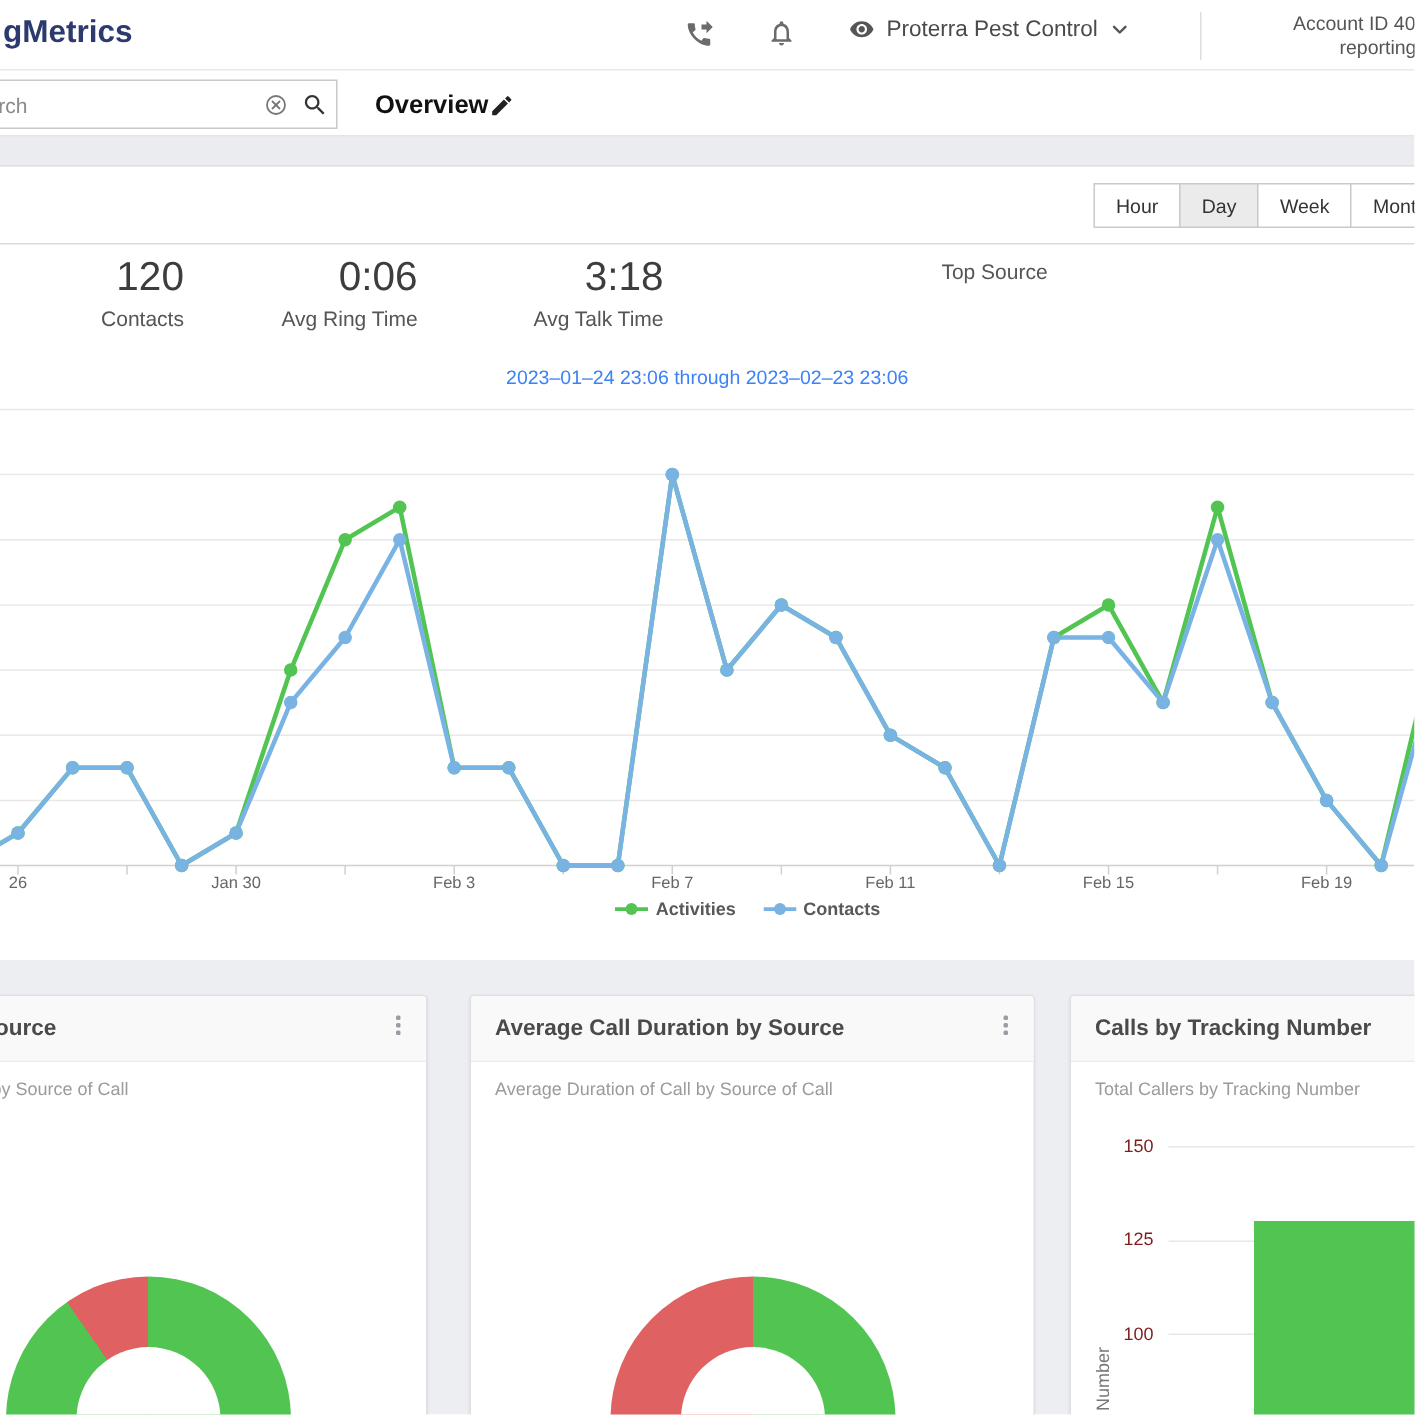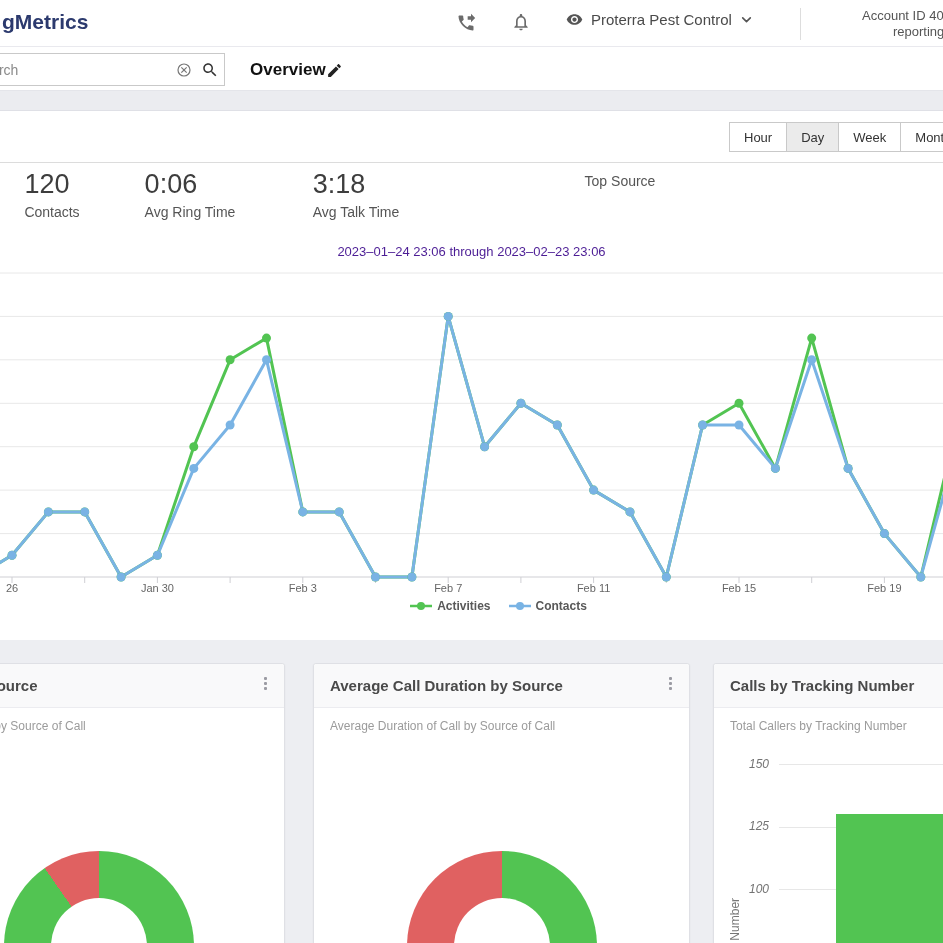--- a/index.html
+++ b/index.html
@@ -23,41 +23,41 @@
   .title-wrap { position:absolute; left:250px; top:60px; display:flex; align-items:center; }
   .page-title { font-size:17px; font-weight:bold; color:#111; }
   .gray-band { position:absolute; top:90px; left:0; width:100%; height:21px; background:#ebecf0; border-top:1px solid #e4e5ea; border-bottom:1px solid #dfe0e6; }
 
   
   .main-panel { position:absolute; top:112px; left:0; width:100%; height:528px; background:#fff; }
   .range-group { position:absolute; left:730px; top:10px; display:flex; }
   .range-btn { height:30px; padding:0 14px; font-size:13px; color:#333; background:#fff; border:1px solid #c9c9c9; margin-left:-1px; cursor:pointer; font-family:"Liberation Sans",sans-serif; white-space:nowrap; }
   .range-btn.active { background:#ebebeb; }
   .stats-divider { position:absolute; top:50px; left:0; right:0; border-top:1px solid #dcdcdc; }
-  .stat { position:absolute; top:57px; transform:translateX(-50%); text-align:left; white-space:nowrap; }
+  .stat { position:absolute; top:57px; transform:translateX(-50%); text-align:right; white-space:nowrap;margin-left:43px; }
   .stat-value { font-size:27px; color:#3d3d3d; }
   .stat-label { font-size:14px; color:#555; margin-top:4px; }
-  .date-range { position:absolute; top:132px; width:100%; text-align:center; font-size:13px; color:#4c1d95; }
+  .date-range { position:absolute; top:132px; width:100%; text-align:center; font-size:13px; color:#3b82f6; }
   .line-chart { position:absolute; top:158px; left:0; }
   .legend { position:absolute; top:487px; width:100%; display:flex; justify-content:center; gap:18px; transform:translateX(27px); }
   .legend-item { display:flex; align-items:center; gap:5px; font-size:12px; font-weight:bold; color:#595959; cursor:pointer; }
 
   
   .bottom-bg { position:absolute; top:640px; left:0; width:100%; height:303px; background:#edeef2; }
   .card { position:absolute; top:663px; width:377px; height:312px; background:#fff; border:1px solid #dfe0e5; border-radius:3px; box-shadow:0 1px 2px rgba(31,33,36,.06); }
   .card-header { position:relative; height:44px; background:#f9f9fa; border-bottom:1px solid #ececf0; border-radius:3px 3px 0 0; display:flex; align-items:center; padding:0 16px; }
   .card-title { font-size:15px; font-weight:bold; color:#4a4a4a; white-space:nowrap; }
   .kebab { position:absolute; right:14px; top:13px; width:10px; height:18px; display:flex; flex-direction:column; align-items:center; gap:2px; cursor:pointer; }
   .kebab i { width:3px; height:3px; background:#9b9ba3; border-radius:1px; }
   .card-subtitle { position:absolute; top:55px; left:16px; font-size:12px; color:#9b9b9b; white-space:nowrap; }
   .donut { position:absolute; width:190px; height:190px; border-radius:50%; }
   .donut::after { content:""; position:absolute; left:47px; top:47px; width:96px; height:96px; border-radius:50%; background:#fff; }
   #donut1 { left:95px; top:187px; }
   #donut2 { left:93px; top:187px; }
-  .ytick { position:absolute; left:0; width:55px; text-align:right; font-size:12px; color:#737373;font-style:italic; }
+  .ytick { position:absolute; left:0; width:55px; text-align:right; font-size:12px; color:#7f1d1d; }
   .bargrid { position:absolute; left:65px; width:340px; height:1px; background:#e7e7e7; }
   .bar-rect { position:absolute; left:122px; width:216px; height:420px; }
   .bar-ylabel { position:absolute; left:14px; top:382px; transform:rotate(-90deg); transform-origin:0 0; font-size:12px; color:#777; white-space:nowrap; }
 </style>
 </head>
 <body>
 
 <div class="topbar">
   <div class="logo">gMetrics</div>
 

